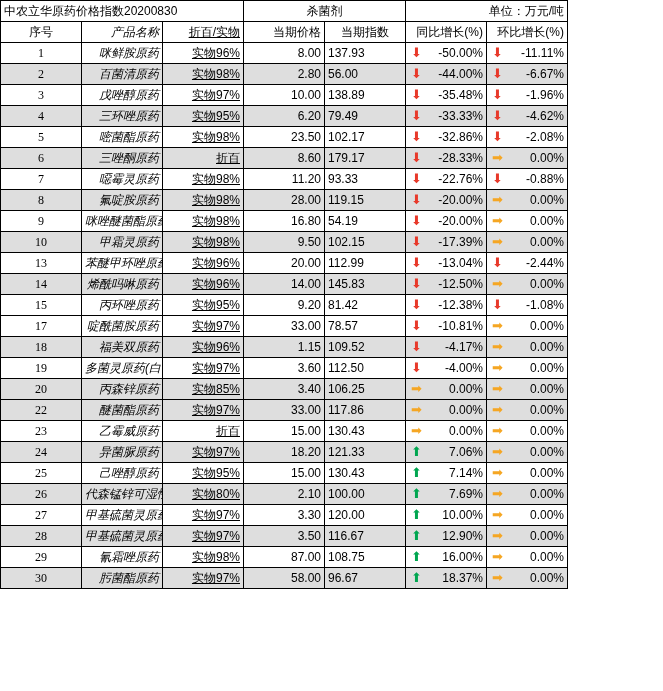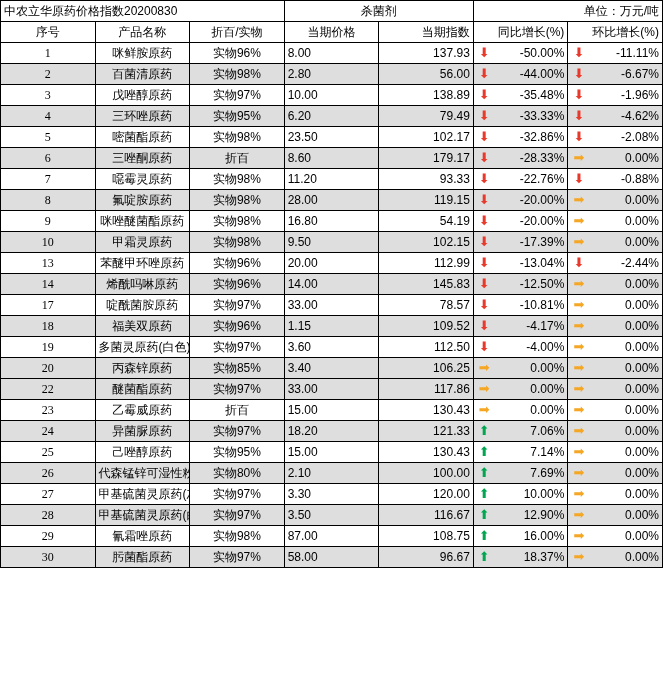--- a/index.html
+++ b/index.html
@@ -10,21 +10,21 @@
   body {
     width: 663px;
     height: 691px;
     font-family: "Liberation Sans", sans-serif;
     font-size: 12px;
     color: #000000;
     overflow: hidden;
   }
   table.sheet {
     border-collapse: collapse;
-    width: 663px;
+    width: 568px;
     table-layout: fixed;
     padding-left: 44px;
   }
   table.sheet td, table.sheet th {
     border: 1px solid #000000;
     padding: 0 3px;
     font-weight: normal;
     font-size: 12px;
     line-height: 20px;
     height: 20px;
@@ -42,24 +42,24 @@
   }
   .title-right {
     text-align: right;
     font-size: 12.5px;
   }
   .hdr {
     text-align: center;
     font-size: 12.5px;
   }
   .c-idx { width: 34px; text-align: center; font-family: Liberation Serif, serif; }
-  .c-name { width: 156px; text-align: center; }
-  .c-unit { width: 96px; text-align: center; }
-  .c-price { width: 92px; padding-right: 5px; }
-  .c-index { width: 88px; text-align: right; padding-right: 5px; margin-top: 13px; }
+  .c-name { width: 156px; text-align: right; font-style: italic; }
+  .c-unit { width: 96px; text-align: right; text-decoration: underline; }
+  .c-price { width: 92px; text-align: right; padding-right: 5px; }
+  .c-index { width: 88px; padding-right: 5px; margin-top: 13px; }
   .c-yoy { width: 98px; text-align: right; padding-right: 5px; position: relative; }
   .c-mom { width: 94px; text-align: right; padding-right: 5px; position: relative; }
   tr.alt td { background: #dedede; }
   .arrow {
     position: absolute;
     left: 5px;
     top: 0;
     font-size: 13px;
     line-height: 20px;
     font-family: "DejaVu Sans", sans-serif;
@@ -191,20 +191,29 @@
       <tr class="alt">
         <td class="c-idx">14</td>
         <td class="c-name">烯酰吗啉原药</td>
         <td class="c-unit">实物96%</td>
         <td class="c-price">14.00</td>
         <td class="c-index">145.83</td>
         <td class="c-yoy"><span class="arrow down">⬇</span><span>-12.50%</span></td>
         <td class="c-mom"><span class="arrow flat">➡</span><span>0.00%</span></td>
       </tr>
       <tr>
+        <td class="c-idx">15</td>
+        <td class="c-name">丙环唑原药</td>
+        <td class="c-unit">实物95%</td>
+        <td class="c-price">9.20</td>
+        <td class="c-index">81.42</td>
+        <td class="c-yoy"><span class="arrow down">⬇</span><span>-12.38%</span></td>
+        <td class="c-mom"><span class="arrow down">⬇</span><span>-1.08%</span></td>
+      </tr>
+      <tr>
         <td class="c-idx">17</td>
         <td class="c-name">啶酰菌胺原药</td>
         <td class="c-unit">实物97%</td>
         <td class="c-price">33.00</td>
         <td class="c-index">78.57</td>
         <td class="c-yoy"><span class="arrow down">⬇</span><span>-10.81%</span></td>
         <td class="c-mom"><span class="arrow flat">➡</span><span>0.00%</span></td>
       </tr>
       <tr class="alt">
         <td class="c-idx">18</td>

